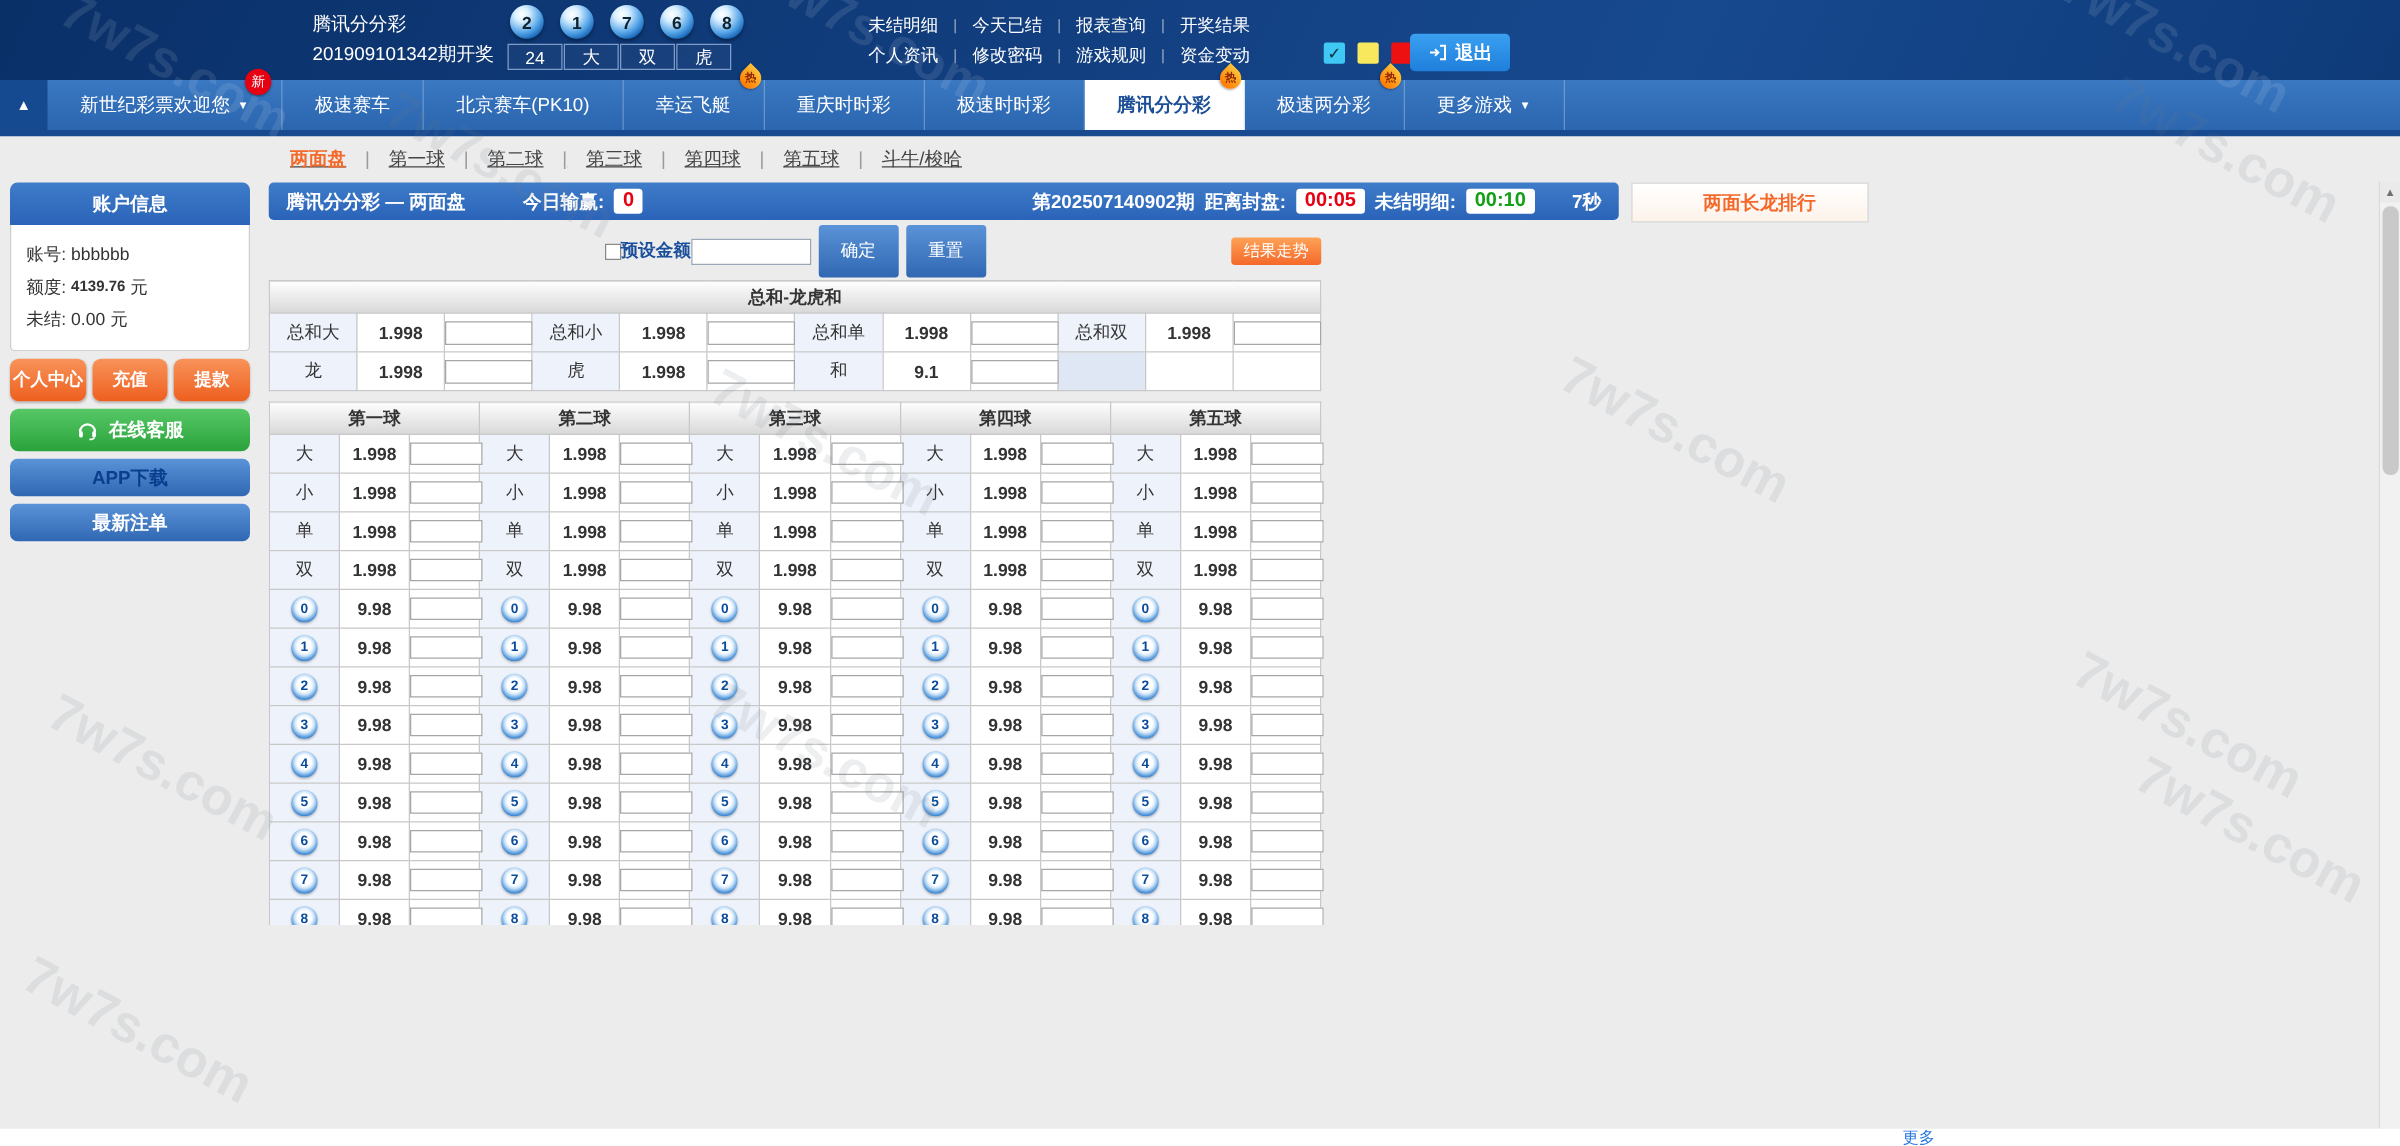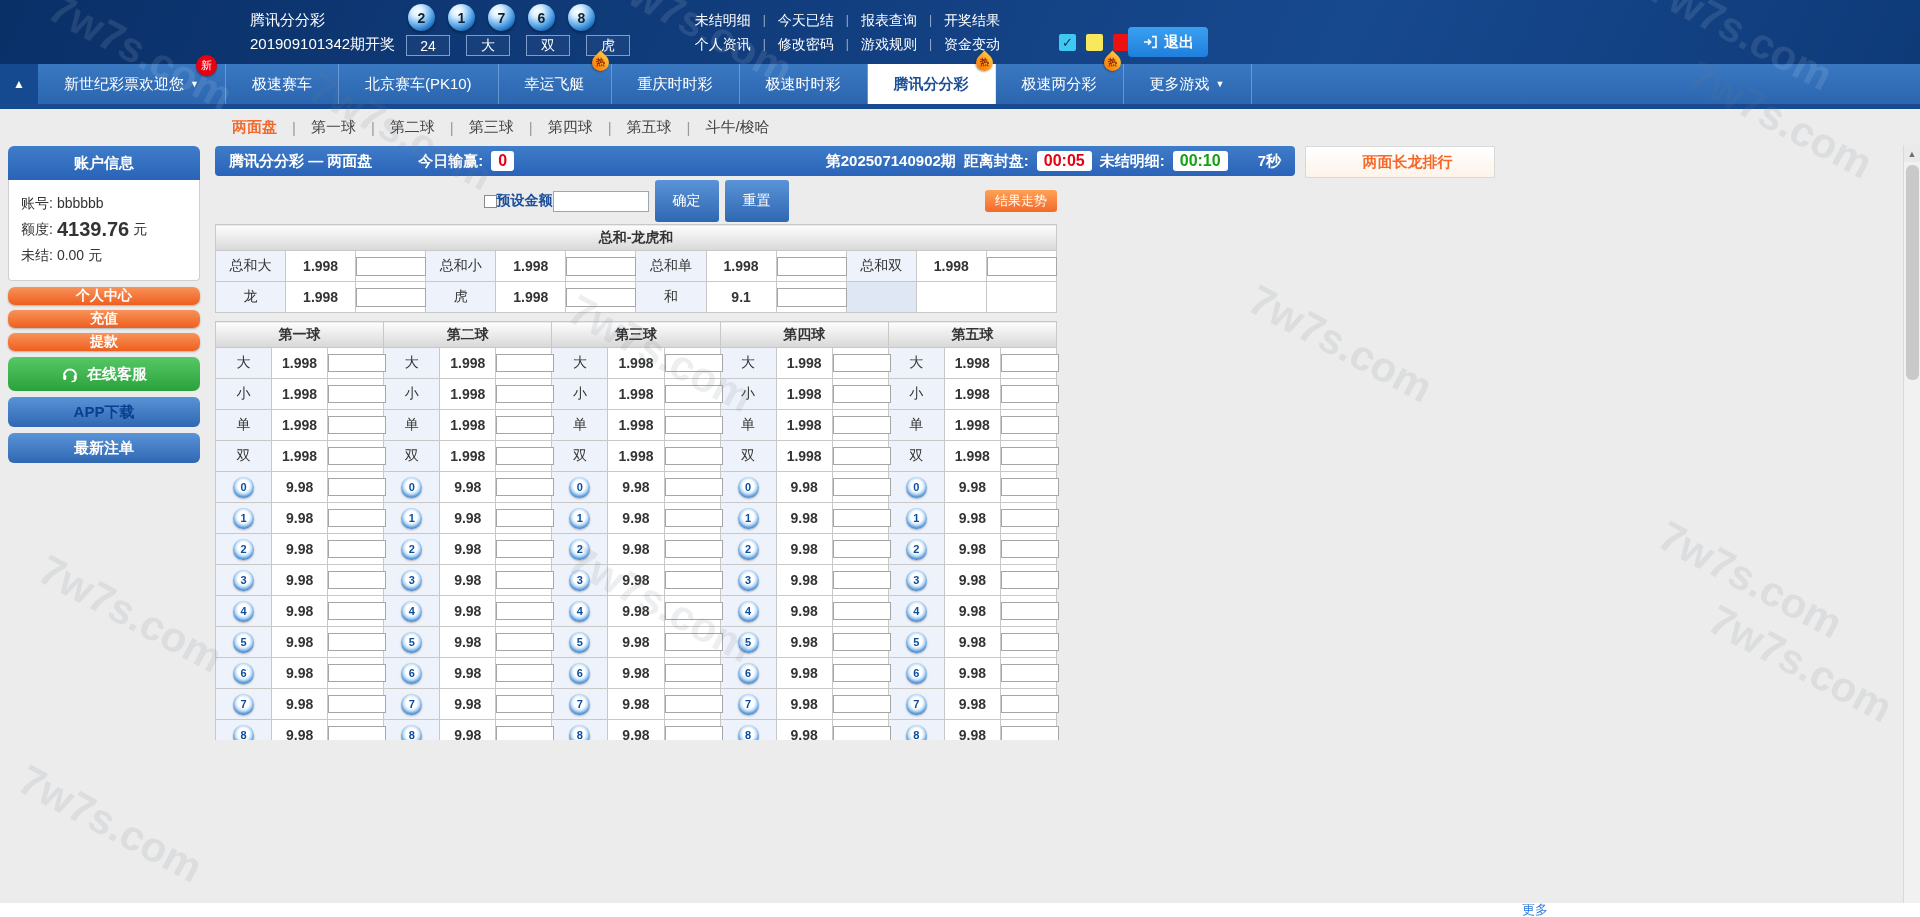--- a/index.html
+++ b/index.html
@@ -18,21 +18,21 @@
   .logo { position:absolute; left:10px; top:4px; display:flex; align-items:center; gap:8px; }
   .logo-text .cn { font-size:25px; font-weight:bold; font-style:italic; color:#ff4a33;
                    text-shadow:1px 1px 0 #7a1000, 0 0 3px #ffd24a; letter-spacing:1px; }
   .logo-text .en { font-size:10px; color:#e8eef8; letter-spacing:1.5px; margin-top:2px; }
   .game-block { position:absolute; left:250px; top:8px; line-height:24px; font-size:15px; color:#fff; }
   .balls-block { position:absolute; left:408px; top:4px; }
   .balls-row { display:flex; gap:13px; }
   .hdr-ball { width:27px; height:27px; border-radius:50%; display:flex; align-items:center; justify-content:center;
               background:radial-gradient(circle at 35% 28%, #ffffff 0%, #d9efff 22%, #59a7e8 55%, #1767b8 78%, #0a4a96 100%);
               color:#10222e; font-weight:bold; font-size:14px; box-shadow:0 2px 3px rgba(0,0,0,.35); }
-  .tags-row { display:flex; gap:16px; margin-top:4px; margin-left:-2px; }
+  .tags-row { display:flex; gap:1px; margin-top:4px; margin-left:-2px; }
   .hdr-tag { width:44px; height:21px; border:1px solid #7d9cc9; display:flex; align-items:center; justify-content:center;
              font-size:14px; color:#fff; background:rgba(255,255,255,0.04); }
   .top-menus { position:absolute; right:908px; top:8px; text-align:right; }
   .menu-row { display:flex; gap:0; justify-content:flex-end; line-height:24px; }
   .menu-link { color:#fff; font-size:14px; padding:0 12px; cursor:pointer; white-space:nowrap; }
   .menu-sep { color:rgba(255,255,255,.55); font-size:12px; line-height:24px; }
   .swatches { position:absolute; right:790px; top:34px; display:flex; gap:10px; }
   .swatch { width:17px; height:17px; border-radius:2px; display:flex; align-items:center; justify-content:center;
             font-size:13px; color:#083248; cursor:pointer; }
   .logout-btn { position:absolute; right:712px; top:27px; height:30px; padding:0 14px; border:none; border-radius:4px;
@@ -51,33 +51,33 @@
   .caret { font-size:9px; }
   .badge-new { position:absolute; top:-9px; right:8px; width:21px; height:21px; border-radius:50%; background:#e60012;
                color:#fff; font-size:11px; display:flex; align-items:center; justify-content:center; box-shadow:0 1px 2px rgba(0,0,0,.4); }
   .badge-hot { position:absolute; top:-10px; right:2px; width:17px; height:17px; background:linear-gradient(#ffc23a,#ff7a00);
                border-radius:0 50% 50% 50%; transform:rotate(45deg); display:flex; align-items:center; justify-content:center;
                box-shadow:0 1px 2px rgba(0,0,0,.4); }
   .badge-hot i { font-style:normal; transform:rotate(-45deg); font-size:9px; color:#8f2800; font-weight:bold; }
   .nav-under { position:absolute; left:0; top:104px; width:1920px; height:5px; background:#174a8f; z-index:3; }
 
   
-  .subnav { position:absolute; left:230px; top:118px; display:flex; align-items:center; font-size:15px; color:#444; z-index:4; }
+  .subnav { position:absolute; left:230px; top:118px; display:flex; align-items:center; font-size:15px; color:#444; z-index:4;text-decoration:underline; }
   .subnav-item { cursor:pointer; padding:0 2px; }
   .subnav-item.active { color:#f4692a; font-weight:bold; }
   .subnav-sep { color:#9a9a9a; margin:0 13px; }
 
   
   .sidebar { position:absolute; left:8px; top:146px; width:192px; z-index:4; }
   .side-title { height:34px; background:linear-gradient(#3f7cc9,#2a63b8); border-radius:6px 6px 0 0; color:#fff;
                 font-size:15px; font-weight:bold; display:flex; align-items:center; justify-content:center; }
   .acct-box { background:#fff; border:1px solid #cfcfcf; border-top:none; border-radius:0 0 4px 4px; padding:10px 12px 12px; }
   .acct-row { font-size:14px; color:#333; line-height:26px; display:flex; gap:4px; }
-  .acct-row .val.bold { font-weight:bold; font-size:20px; }
-  .side-actions { display:flex; gap:5px; margin-top:6px;flex-direction:column; }
+  .acct-row .val.bold { font-weight:bold; font-size:12px; }
+  .side-actions { display:flex; gap:5px; margin-top:6px; }
   .btn-orange { flex:1; height:34px; border:none; border-radius:7px; background:linear-gradient(#f8935a,#ee5f1f);
                 color:#fff; font-size:14px; font-weight:bold; cursor:pointer; box-shadow:0 1px 2px rgba(0,0,0,.25); }
   .btn-green { width:100%; height:34px; margin-top:6px; border:none; border-radius:7px;
                background:linear-gradient(#56c866,#2aa23b); color:#fff; font-size:15px; font-weight:bold;
                display:flex; align-items:center; justify-content:center; gap:8px; cursor:pointer; }
   .btn-blue-side { width:100%; height:30px; margin-top:6px; border:none; border-radius:6px;
                    background:linear-gradient(#5b93d8,#2f67b2); color:#fff; font-size:15px; font-weight:bold; cursor:pointer; }
   .btn-blue-side.appdl { color:#0a3f8f; }
 
   

